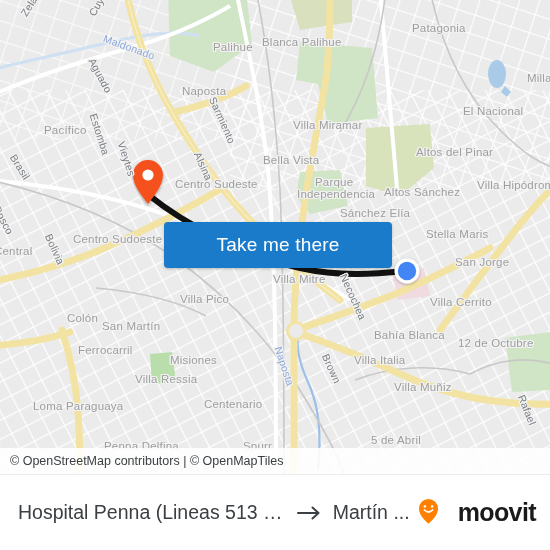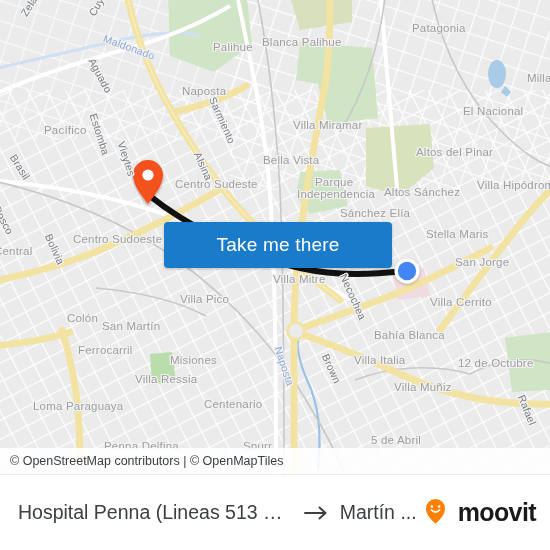--- a/index.html
+++ b/index.html
@@ -67,21 +67,21 @@
   }
   #origin{
     overflow:hidden;text-overflow:ellipsis;white-space:nowrap;
     max-width:318px;
   }
   #arrow-icon{margin:0 10px;flex:0 0 auto;display:flex;align-items:center;}
   #dest{white-space:nowrap;color:#3c4043;}
   #brand{display:flex;align-items:center;flex:0 0 auto;margin-left:8px;}
   #brand-word{
     font-size:25px;font-weight:bold;color:#1a1a1a;letter-spacing:-.6px;
-    margin-left:12px;
+    margin-left:19px;
   }
 </style>
 </head>
 <body>
 
 <div id="app">
 
   <div id="map">
 
     <svg id="map-svg" width="550" height="474" viewBox="0 0 550 474">
@@ -216,21 +216,21 @@
         <div class="maplabel place" style="left: -6px; top: 245px;">Central</div>
         <div class="maplabel street" style="left: 54px; top: 232px; transform: rotate(66deg);">Bolivia</div>
         <div class="maplabel place" style="left: 455px; top: 256px;">San Jorge</div>
         <div class="maplabel place" style="left: 273px; top: 273px;">Villa Mitre</div>
         <div class="maplabel street" style="left: 349px; top: 272px; transform: rotate(66deg);">Necochea</div>
         <div class="maplabel place" style="left: 430px; top: 296px;">Villa Cerrito</div>
         <div class="maplabel place" style="left: 180px; top: 293px;">Villa Pico</div>
         <div class="maplabel place" style="left: 67px; top: 312px;">Colón</div>
         <div class="maplabel place" style="left: 102px; top: 320px;">San Martín</div>
         <div class="maplabel place" style="left: 374px; top: 329px;">Bahía Blanca</div>
-        <div class="maplabel place" style="left: 458px; top: 337px; margin-top: 20px;">12 de Octubre</div>
+        <div class="maplabel place" style="left: 458px; top: 337px;">12 de Octubre</div>
         <div class="maplabel place" style="left: 78px; top: 344px;">Ferrocarril</div>
         <div class="maplabel place" style="left: 170px; top: 354px;">Misiones</div>
         <div class="maplabel place" style="left: 354px; top: 354px;">Villa Italia</div>
         <div class="maplabel water" style="left: 284px; top: 345px; transform: rotate(72deg);">Naposta</div>
         <div class="maplabel street" style="left: 331px; top: 352px; transform: rotate(66deg);">Brown</div>
         <div class="maplabel place" style="left: 135px; top: 373px;">Villa Ressia</div>
         <div class="maplabel place" style="left: 394px; top: 381px;">Villa Muñiz</div>
         <div class="maplabel place" style="left: 204px; top: 398px;">Centenario</div>
         <div class="maplabel place" style="left: 33px; top: 400px;">Loma Paraguaya</div>
         <div class="maplabel street" style="left: 527px; top: 393px; transform: rotate(68deg);">Rafael</div>

